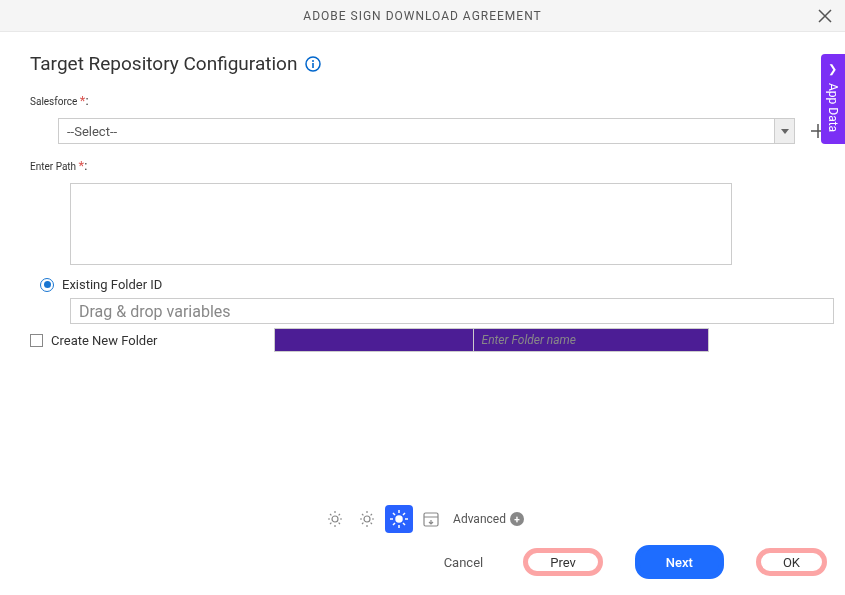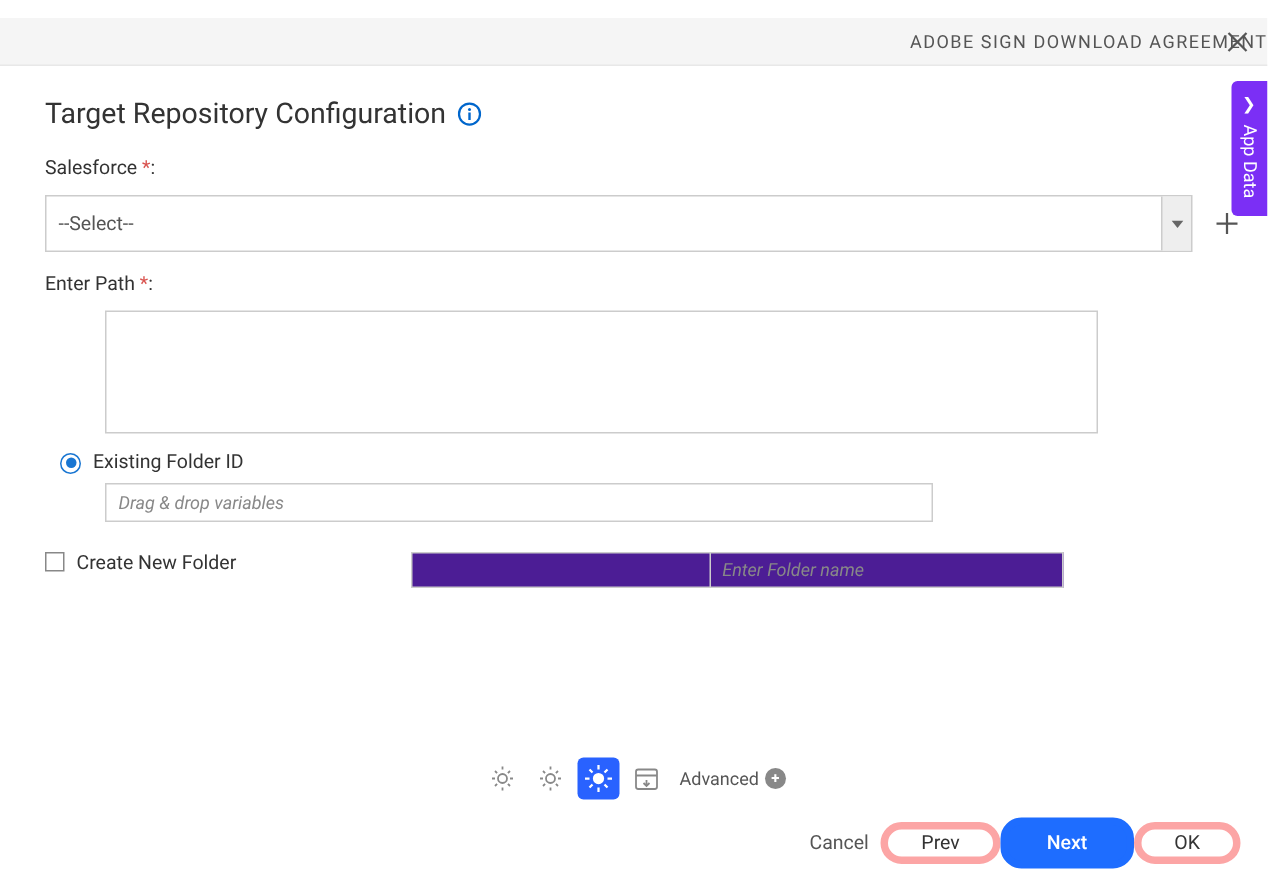--- a/index.html
+++ b/index.html
@@ -1,52 +1,52 @@
 <!DOCTYPE html>
 <html><head>
   <meta charset="utf-8">
   <style>
     * { box-sizing: border-box; margin: 0; padding: 0; }
     body { font-family: -apple-system, BlinkMacSystemFont, "Segoe UI", Roboto, Arial, sans-serif; font-size: 13px; color: #333; background: #fff; width: 845px; height: 595px; position: relative; overflow: hidden; }
-    .header { background: #f5f5f5; height: 32px; display: flex; align-items: center; justify-content: flex-end; position: relative; border-bottom: 1px solid #e8e8e8; margin-top: 12px; }
+    .header { background: #f5f5f5; height: 32px; display: flex; align-items: center; justify-content: center; position: relative; border-bottom: 1px solid #e8e8e8; }
     .header-title { font-size: 12px; letter-spacing: 1px; color: #555; font-weight: 400; }
     .close-btn { position: absolute; right: 12px; top: 50%; transform: translateY(-50%); cursor: pointer; color: #555; width: 16px; height: 16px; display: flex; align-items: center; justify-content: center; }
     .content { padding: 20px 18px 0 30px; }
     .page-title-row { display: flex; align-items: center; margin-bottom: 18px; }
     .page-title { font-size: 19px; font-weight: 400; color: #333; }
     .info-icon { margin-left: 8px; color: #0066cc; display: inline-flex; }
     .field-row { margin-bottom: 10px; }
-    .field-label { font-size: 13px; color: #333; }
+    .field-label { font-size: 10px; color: #333; }
     .required { color: #d9534f; }
     .select-row { display: flex; align-items: center; margin-top: 10px; margin-bottom: 14px; }
-    .select-wrap { flex: 1; display: flex; border: 1px solid #ccc; height: 38px; }
+    .select-wrap { flex: 1; display: flex; border: 1px solid #ccc; height: 26px; margin-left: 28px; }
     .select-content { flex: 1; padding: 0 8px; display: flex; align-items: center; color: #555; font-size: 13px; }
     .select-arrow { width: 20px; background: #eee; border-left: 1px solid #ccc; display: flex; align-items: center; justify-content: center; color: #666; }
     .add-btn { margin-left: 14px; color: #555; cursor: pointer; display: flex; align-items: center; justify-content: center; width: 18px; height: 18px; }
     .radio-row { display: flex; align-items: center; padding-left: 10px; margin-top: 8px; margin-bottom: 6px; }
     .radio { width: 14px; height: 14px; border-radius: 50%; border: 1.5px solid #1976d2; margin-right: 8px; display: flex; align-items: center; justify-content: center; position: relative; }
     .radio.selected::after { content: ''; width: 7px; height: 7px; border-radius: 50%; background: #1976d2; }
     .radio-label { font-size: 13px; color: #333; }
     .textarea { width: 662px; height: 82px; border: 1px solid #ccc; margin-left: 40px; margin-bottom: 12px; }
-    .text-input { width: 552px; height: 26px; border: 1px solid #ccc; margin-left: 40px; padding: 0 8px; font-style: italic; color: #888; font-size: 12px; display: flex; align-items: center; }
-    .checkbox-row { display: flex; align-items: flex-start; margin-top: 20px; }
+    .text-input { width: 764px; height: 26px; border: 1px solid #ccc; margin-left: 40px; padding: 0 8px; color: #888; font-size: 16px; display: flex; align-items: center; }
+    .checkbox-row { display: flex; align-items: center; margin-top: 4px; }
     .checkbox { width: 13px; height: 13px; border: 1px solid #888; margin-right: 8px; margin-left: 0; }
     .checkbox-label { font-size: 13px; color: #333; }
     .folder-inputs { display: flex; margin-left: 116px; }
     .folder-input { height: 24px; border: 1px solid #ccc; padding: 0 8px; font-size: 12px; display: flex; align-items: center; background: #4c1d95; }
     .folder-input.left { width: 200px; }
     .folder-input.right { width: 235px; border-left: none; color: #888; font-style: italic; }
     .settings-bar { position: absolute; bottom: 62px; left: 0; right: 0; display: flex; align-items: center; justify-content: center; gap: 4px; }
     .settings-icon { width: 28px; height: 28px; display: flex; align-items: center; justify-content: center; cursor: pointer; border-radius: 4px; }
     .settings-icon.active { background: #2962ff; color: #fff; }
     .settings-icon svg { stroke: #888; }
     .settings-icon.active svg { stroke: #fff; fill: #fff; }
     .advanced-label { font-size: 12px; color: #555; margin-left: 4px; display: flex; align-items: center; gap: 4px; }
     .advanced-plus { width: 14px; height: 14px; border-radius: 50%; background: #888; color: #fff; display: flex; align-items: center; justify-content: center; font-size: 10px; font-weight: bold; }
-    .footer { position: absolute; bottom: 16px; right: 18px; display: flex; align-items: center; gap: 0; }
+    .footer { position: absolute; bottom: 16px; right: 18px; display: flex; align-items: center; gap: 32px; }
     .btn { height: 28px; padding: 0 22px; border-radius: 14px; border: 5px solid #fca5a5; background: #fff; font-size: 13px; cursor: pointer; display: flex; align-items: center; justify-content: center; color: #333; }
     .btn.link { border: none; background: transparent; color: #555; padding: 0 8px; }
     .btn.primary { background: #1e6dff; border-color: #1e6dff; color: #fff; font-weight: 500; padding: 12px 26px; }
     .side-tab { position: absolute; right: 0; top: 54px; width: 24px; background: #7b2ff5; color: #fff; writing-mode: vertical-rl; text-orientation: mixed; padding: 10px 2px 12px 2px; border-radius: 4px 0 0 4px; font-size: 12px; display: flex; align-items: center; gap: 6px; cursor: pointer; }
     .side-tab .chevron { transform: rotate(180deg); writing-mode: horizontal-tb; font-size: 11px; }
   </style>
 </head>
 <body>
 
 <div class="header">

